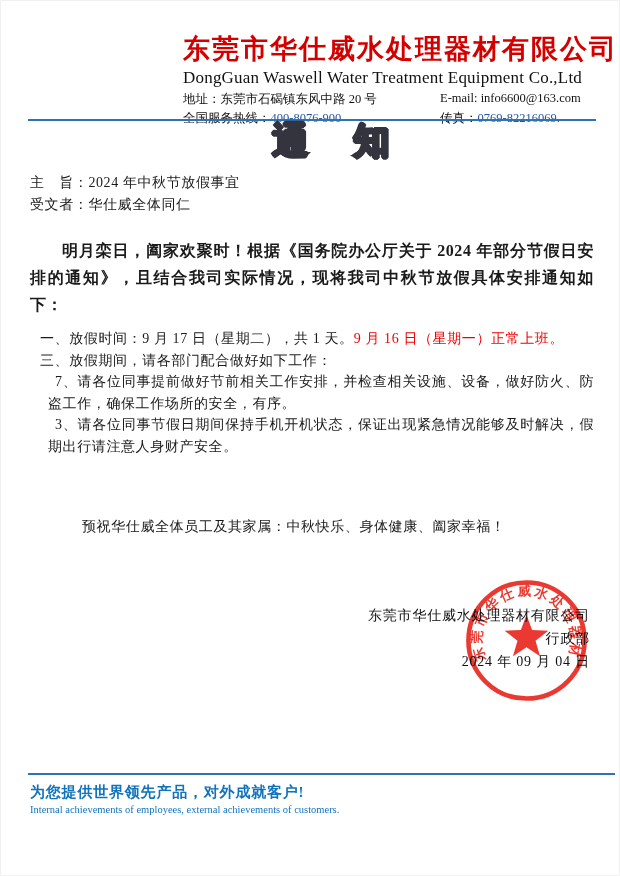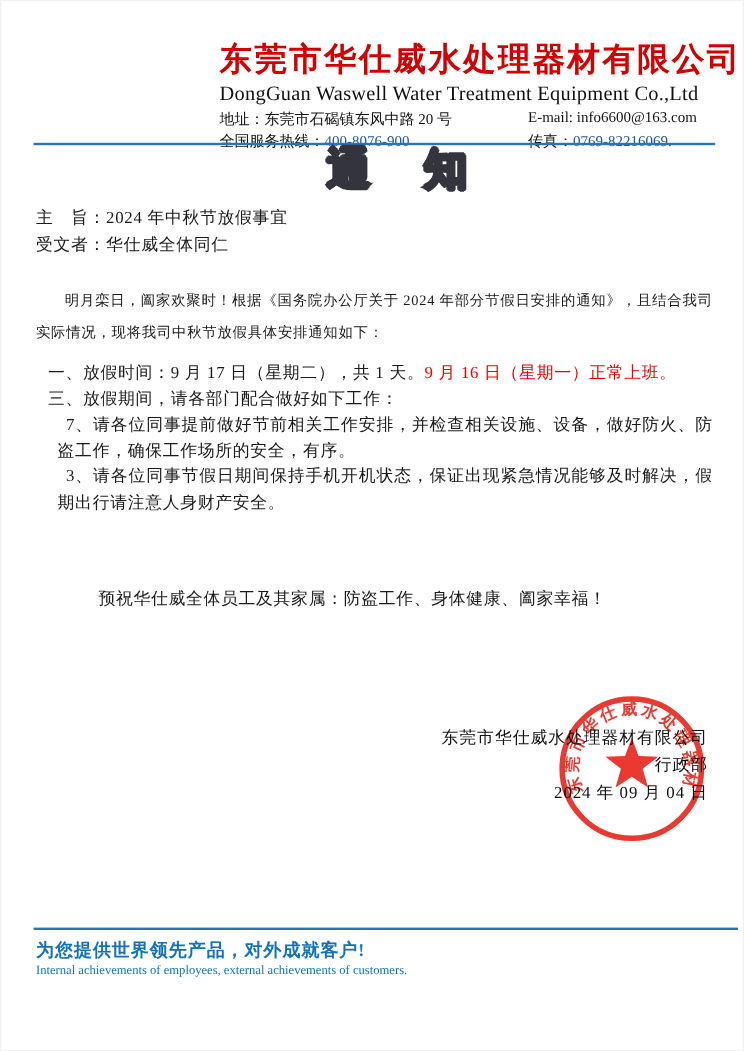--- a/index.html
+++ b/index.html
@@ -35,21 +35,21 @@
              font-size:36px;font-weight:bold;line-height:40px;color:#ffffff;
              -webkit-text-stroke:2px #34343f;
              text-shadow:-2px 0 0 #34343f,2px 0 0 #34343f,0 -2px 0 #34343f,0 2px 0 #34343f,
                          -1px -1px 0 #34343f,1px 1px 0 #34343f,1px -1px 0 #34343f,-1px 1px 0 #34343f;margin-left:42px;}
   .doc-title .t1{margin-right:45px;}
 
   
   .body{position:absolute;left:30px;right:26px;top:172px;font-size:14px;line-height:22px;
         letter-spacing:0.6px;text-align:justify;}
   .body p{margin:0;}
-  .p-intro{margin-top:21px !important;font-weight:normal;font-size:12px;line-height:27px;text-indent:2em;}
+  .p-intro{margin-top:21px !important;font-weight:bold;font-size:16px;line-height:27px;text-indent:2em;}
   .p-list{margin-top:10px !important;line-height:21.5px;margin-left:10px !important;}
   .p-list2{line-height:21.5px;margin-left:10px !important;}
   .p-sub{margin-left:18px !important;text-indent:7px;line-height:21.5px;}
   .red{color:#f00000;font-weight:normal;}
   .p-wish{margin-top:59px !important;padding-left:52px;}
 
   
   .signature{position:absolute;right:30px;top:604px;text-align:right;font-size:14px;
              line-height:23px;letter-spacing:0.8px;color:#111;z-index:2;}
 
@@ -90,21 +90,21 @@
   <div class="doc-title"><span class="t1">通</span><span class="t2">知</span></div>
 
   <main class="body">
     <p><span>主　旨：</span><span>2024 年中秋节放假事宜</span></p>
     <p><span>受文者：</span><span>华仕威全体同仁</span></p>
     <p class="p-intro">明月栾日，阖家欢聚时！根据《国务院办公厅关于 2024 年部分节假日安排的通知》，且结合我司实际情况，现将我司中秋节放假具体安排通知如下：</p>
     <p class="p-list"><span>一、放假时间：9 月 17 日（星期二），共 1 天。</span><span class="red">9 月 16 日（星期一）正常上班。</span></p>
     <p class="p-list2">三、放假期间，请各部门配合做好如下工作：</p>
     <p class="p-sub">7、请各位同事提前做好节前相关工作安排，并检查相关设施、设备，做好防火、防盗工作，确保工作场所的安全，有序。</p>
     <p class="p-sub">3、请各位同事节假日期间保持手机开机状态，保证出现紧急情况能够及时解决，假期出行请注意人身财产安全。</p>
-    <p class="p-wish">预祝华仕威全体员工及其家属：防盗工作、身体健康、阖家幸福！</p>
+    <p class="p-wish">预祝华仕威全体员工及其家属：中秋快乐、身体健康、阖家幸福！</p>
   </main>
 
   <div class="signature">
     <div>东莞市华仕威水处理器材有限公司</div>
     <div>行政部</div>
     <div>2024 年 09 月 04 日</div>
   </div>
 
   <svg class="stamp" viewBox="0 0 140 140" xmlns="http://www.w3.org/2000/svg">
     <circle cx="70" cy="70" r="63" fill="none" stroke="#e8281e" stroke-width="5"></circle>

